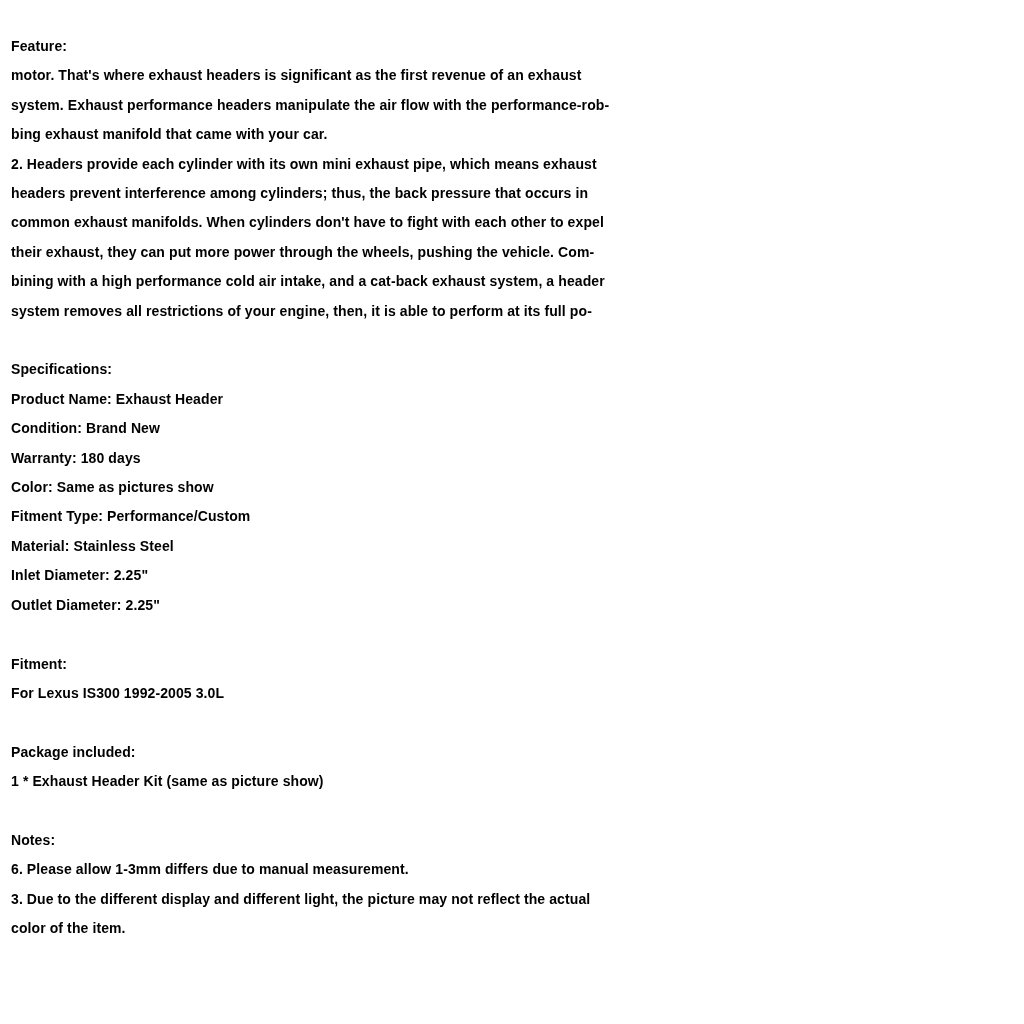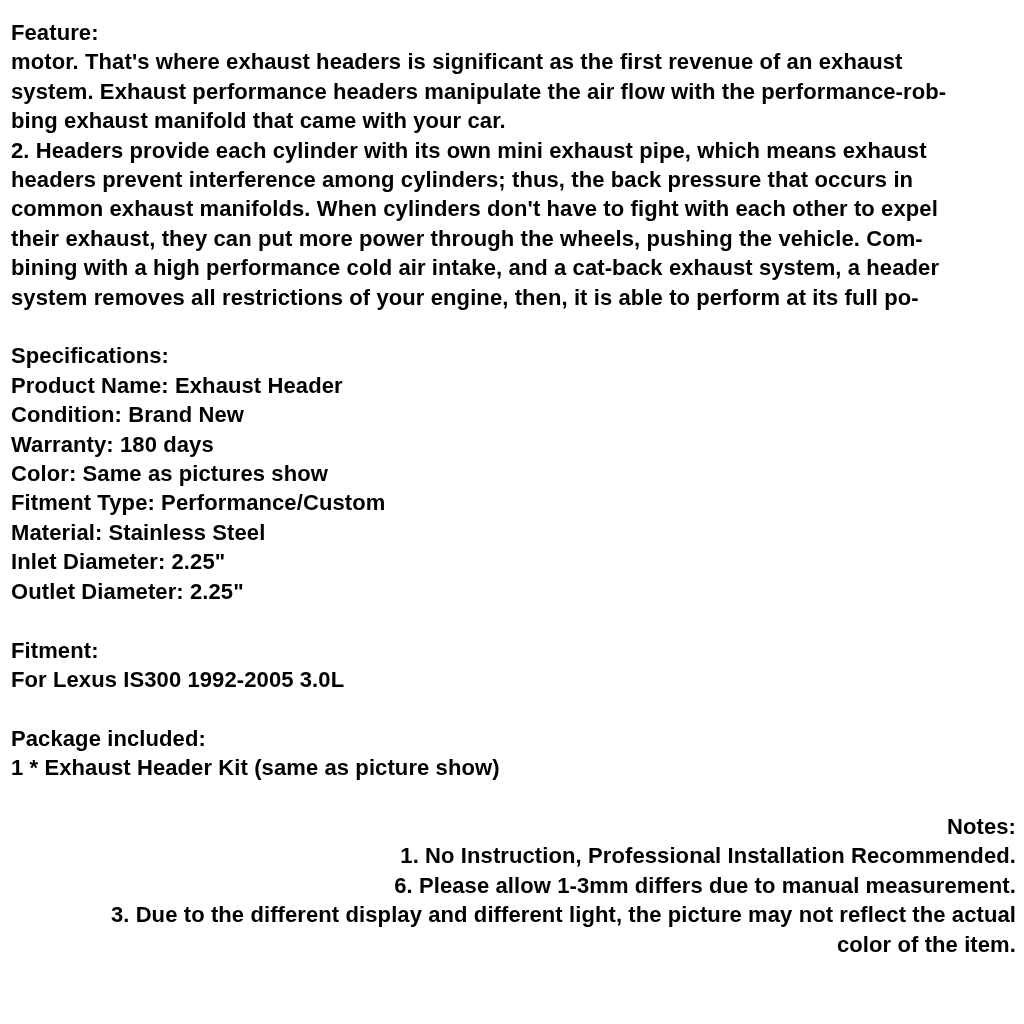--- a/index.html
+++ b/index.html
@@ -8,32 +8,31 @@
     background: #ffffff;
   }
   body {
     width: 1024px;
     height: 1024px;
     overflow: hidden;
     font-family: "Liberation Sans", sans-serif;
   }
   .doc {
     box-sizing: border-box;
-    padding: 18px 8px 0 11px;
+    padding: 32px 8px 0 11px;
     color: #000000;
     font-weight: 700;
-    font-size: 22px;
+    font-size: 14px;
     line-height: 29.4px;
   }
   .section {
     margin: 0 0 29.4px 0;
   }
   .section:last-child {
     margin-bottom: 0;
-    text-align: right;
   }
   .line, .heading {
     white-space: nowrap;
     letter-spacing: 0.1px;
   }
 </style>
 </head>
 <body>
 
 <div class="doc">
@@ -64,18 +63,17 @@
     <div class="section">
       <div class="heading">Fitment:</div>
       <div class="line">For Lexus IS300 1992-2005 3.0L</div>
     </div>
     <div class="section">
       <div class="heading">Package included:</div>
       <div class="line">1 * Exhaust Header Kit (same as picture show)</div>
     </div>
     <div class="section">
       <div class="heading">Notes:</div>
-      <div class="line">1. No Instruction, Professional Installation Recommended.</div>
       <div class="line">6. Please allow 1-3mm differs due to manual measurement.</div>
       <div class="line">3. Due to the different display and different light, the picture may not reflect the actual</div>
       <div class="line">color of the item.</div>
     </div>
   </div>
 
 </body></html>

